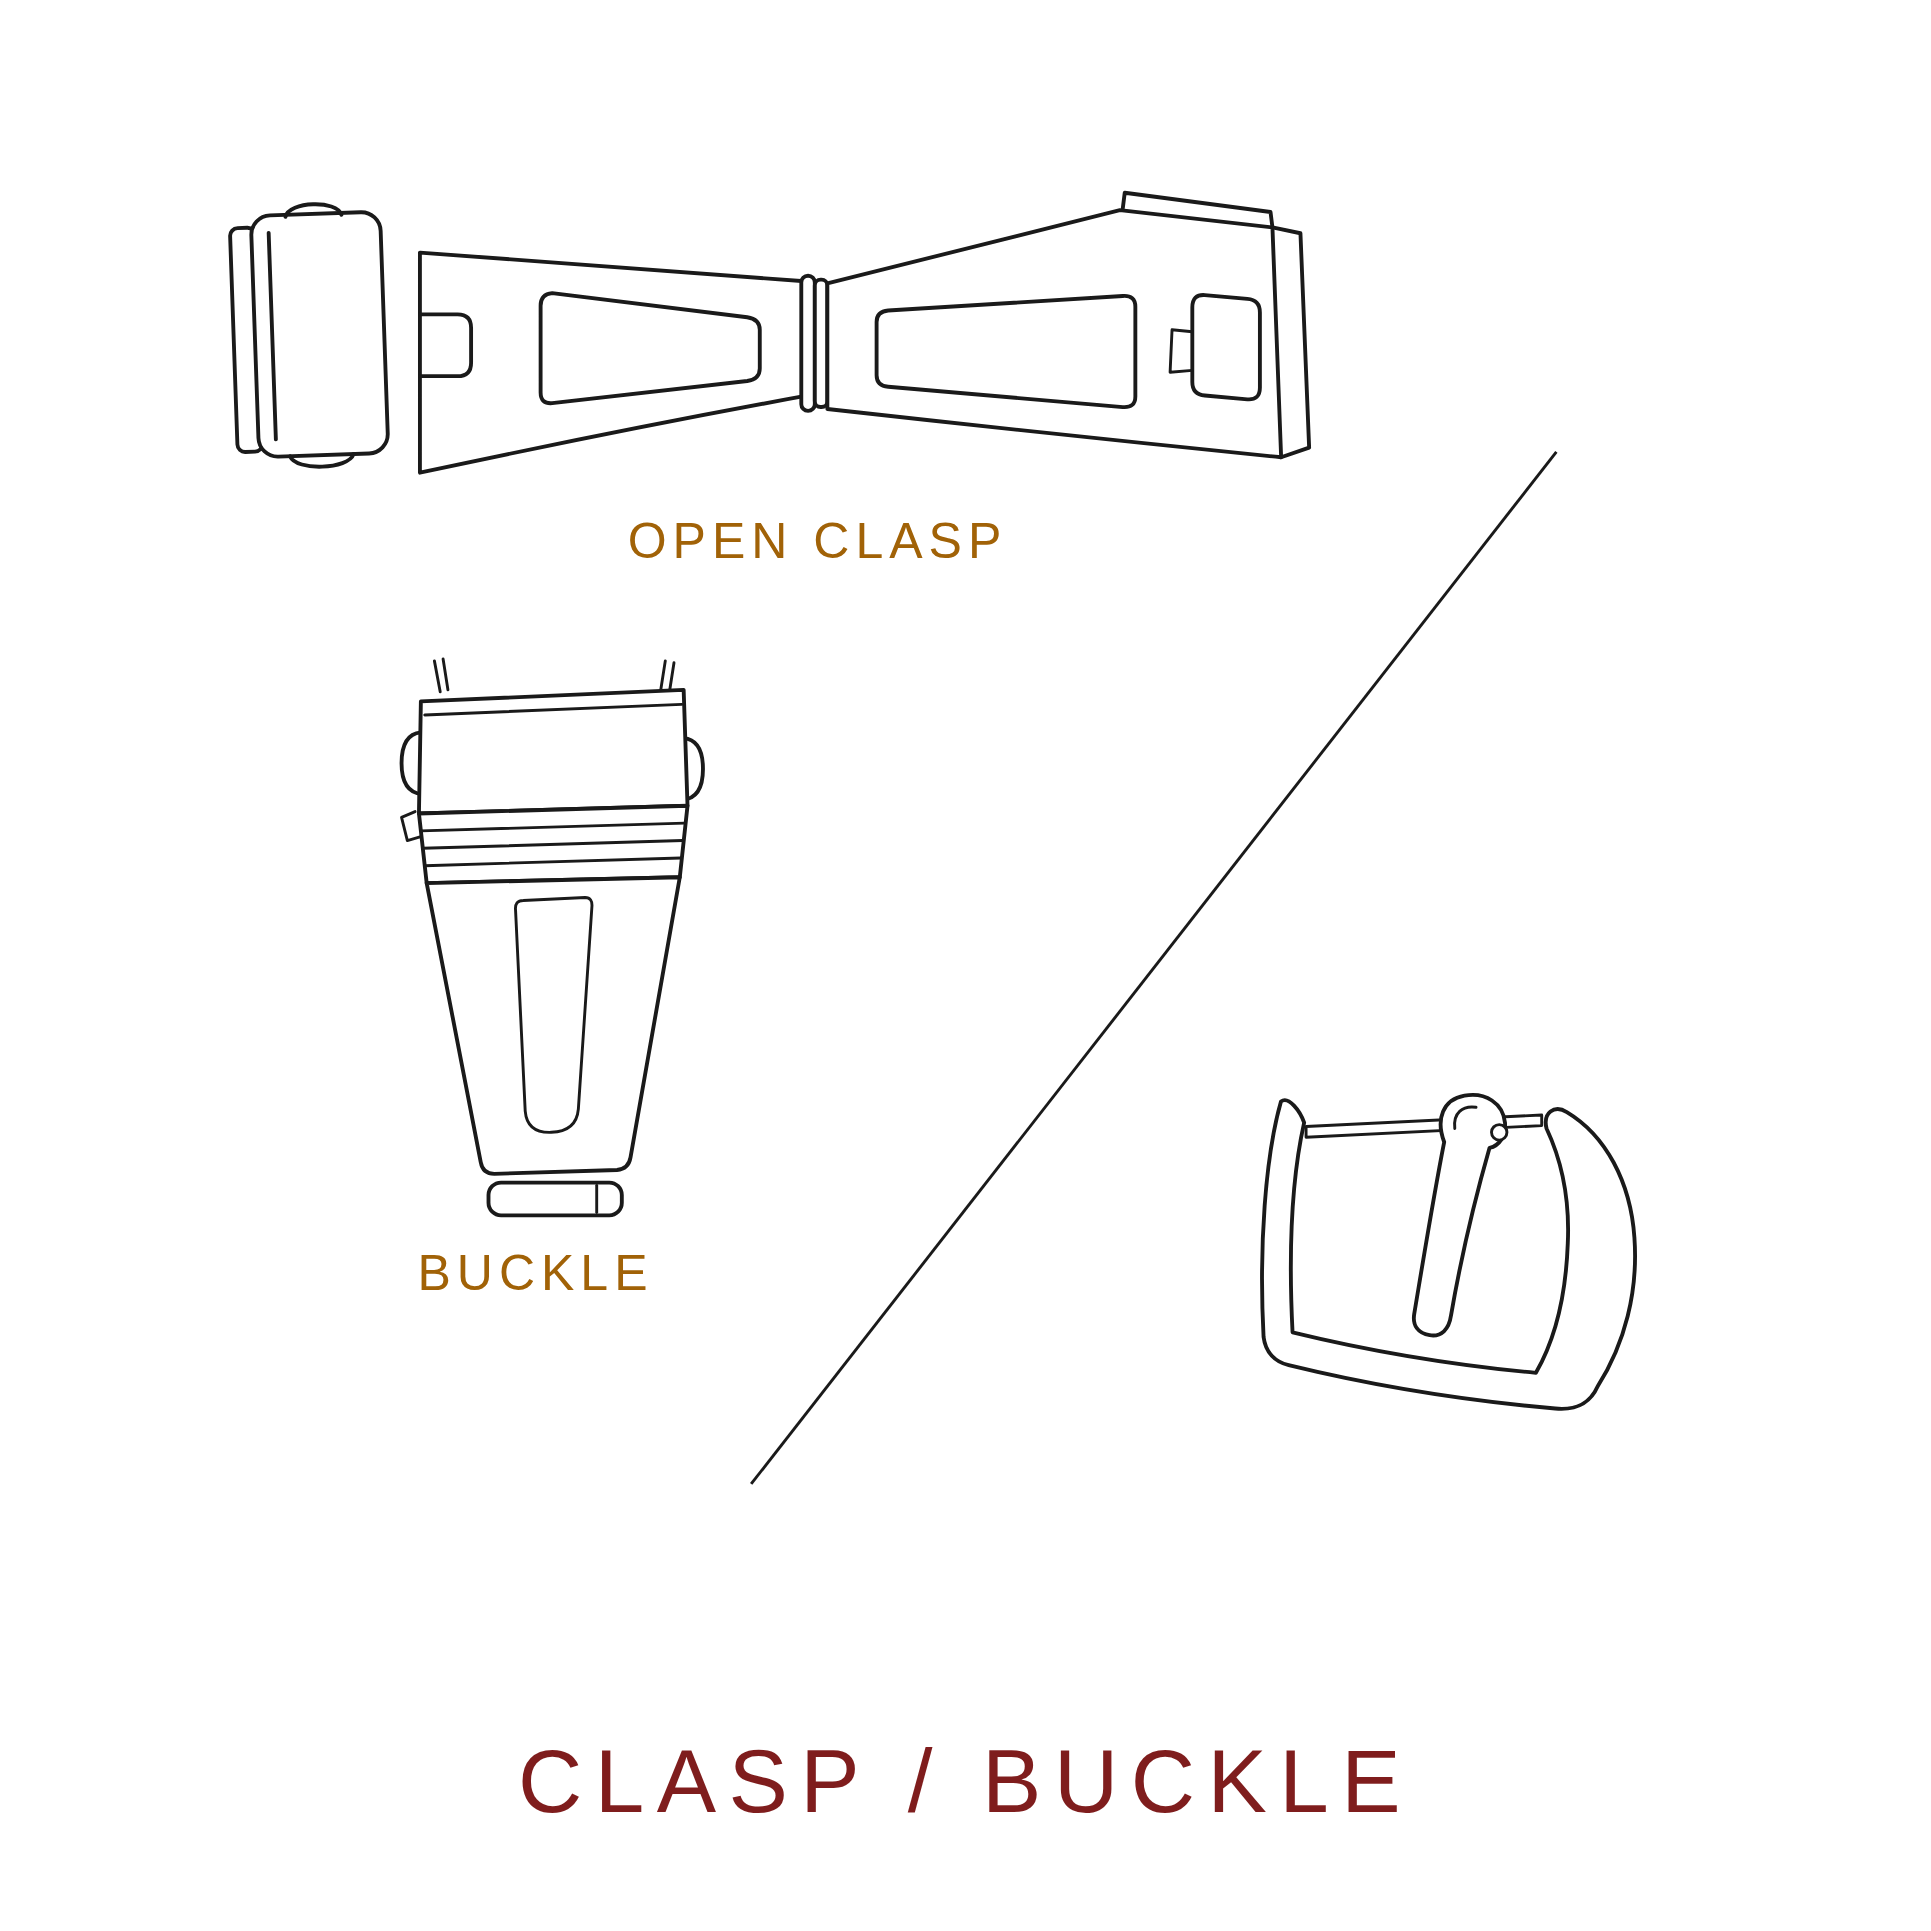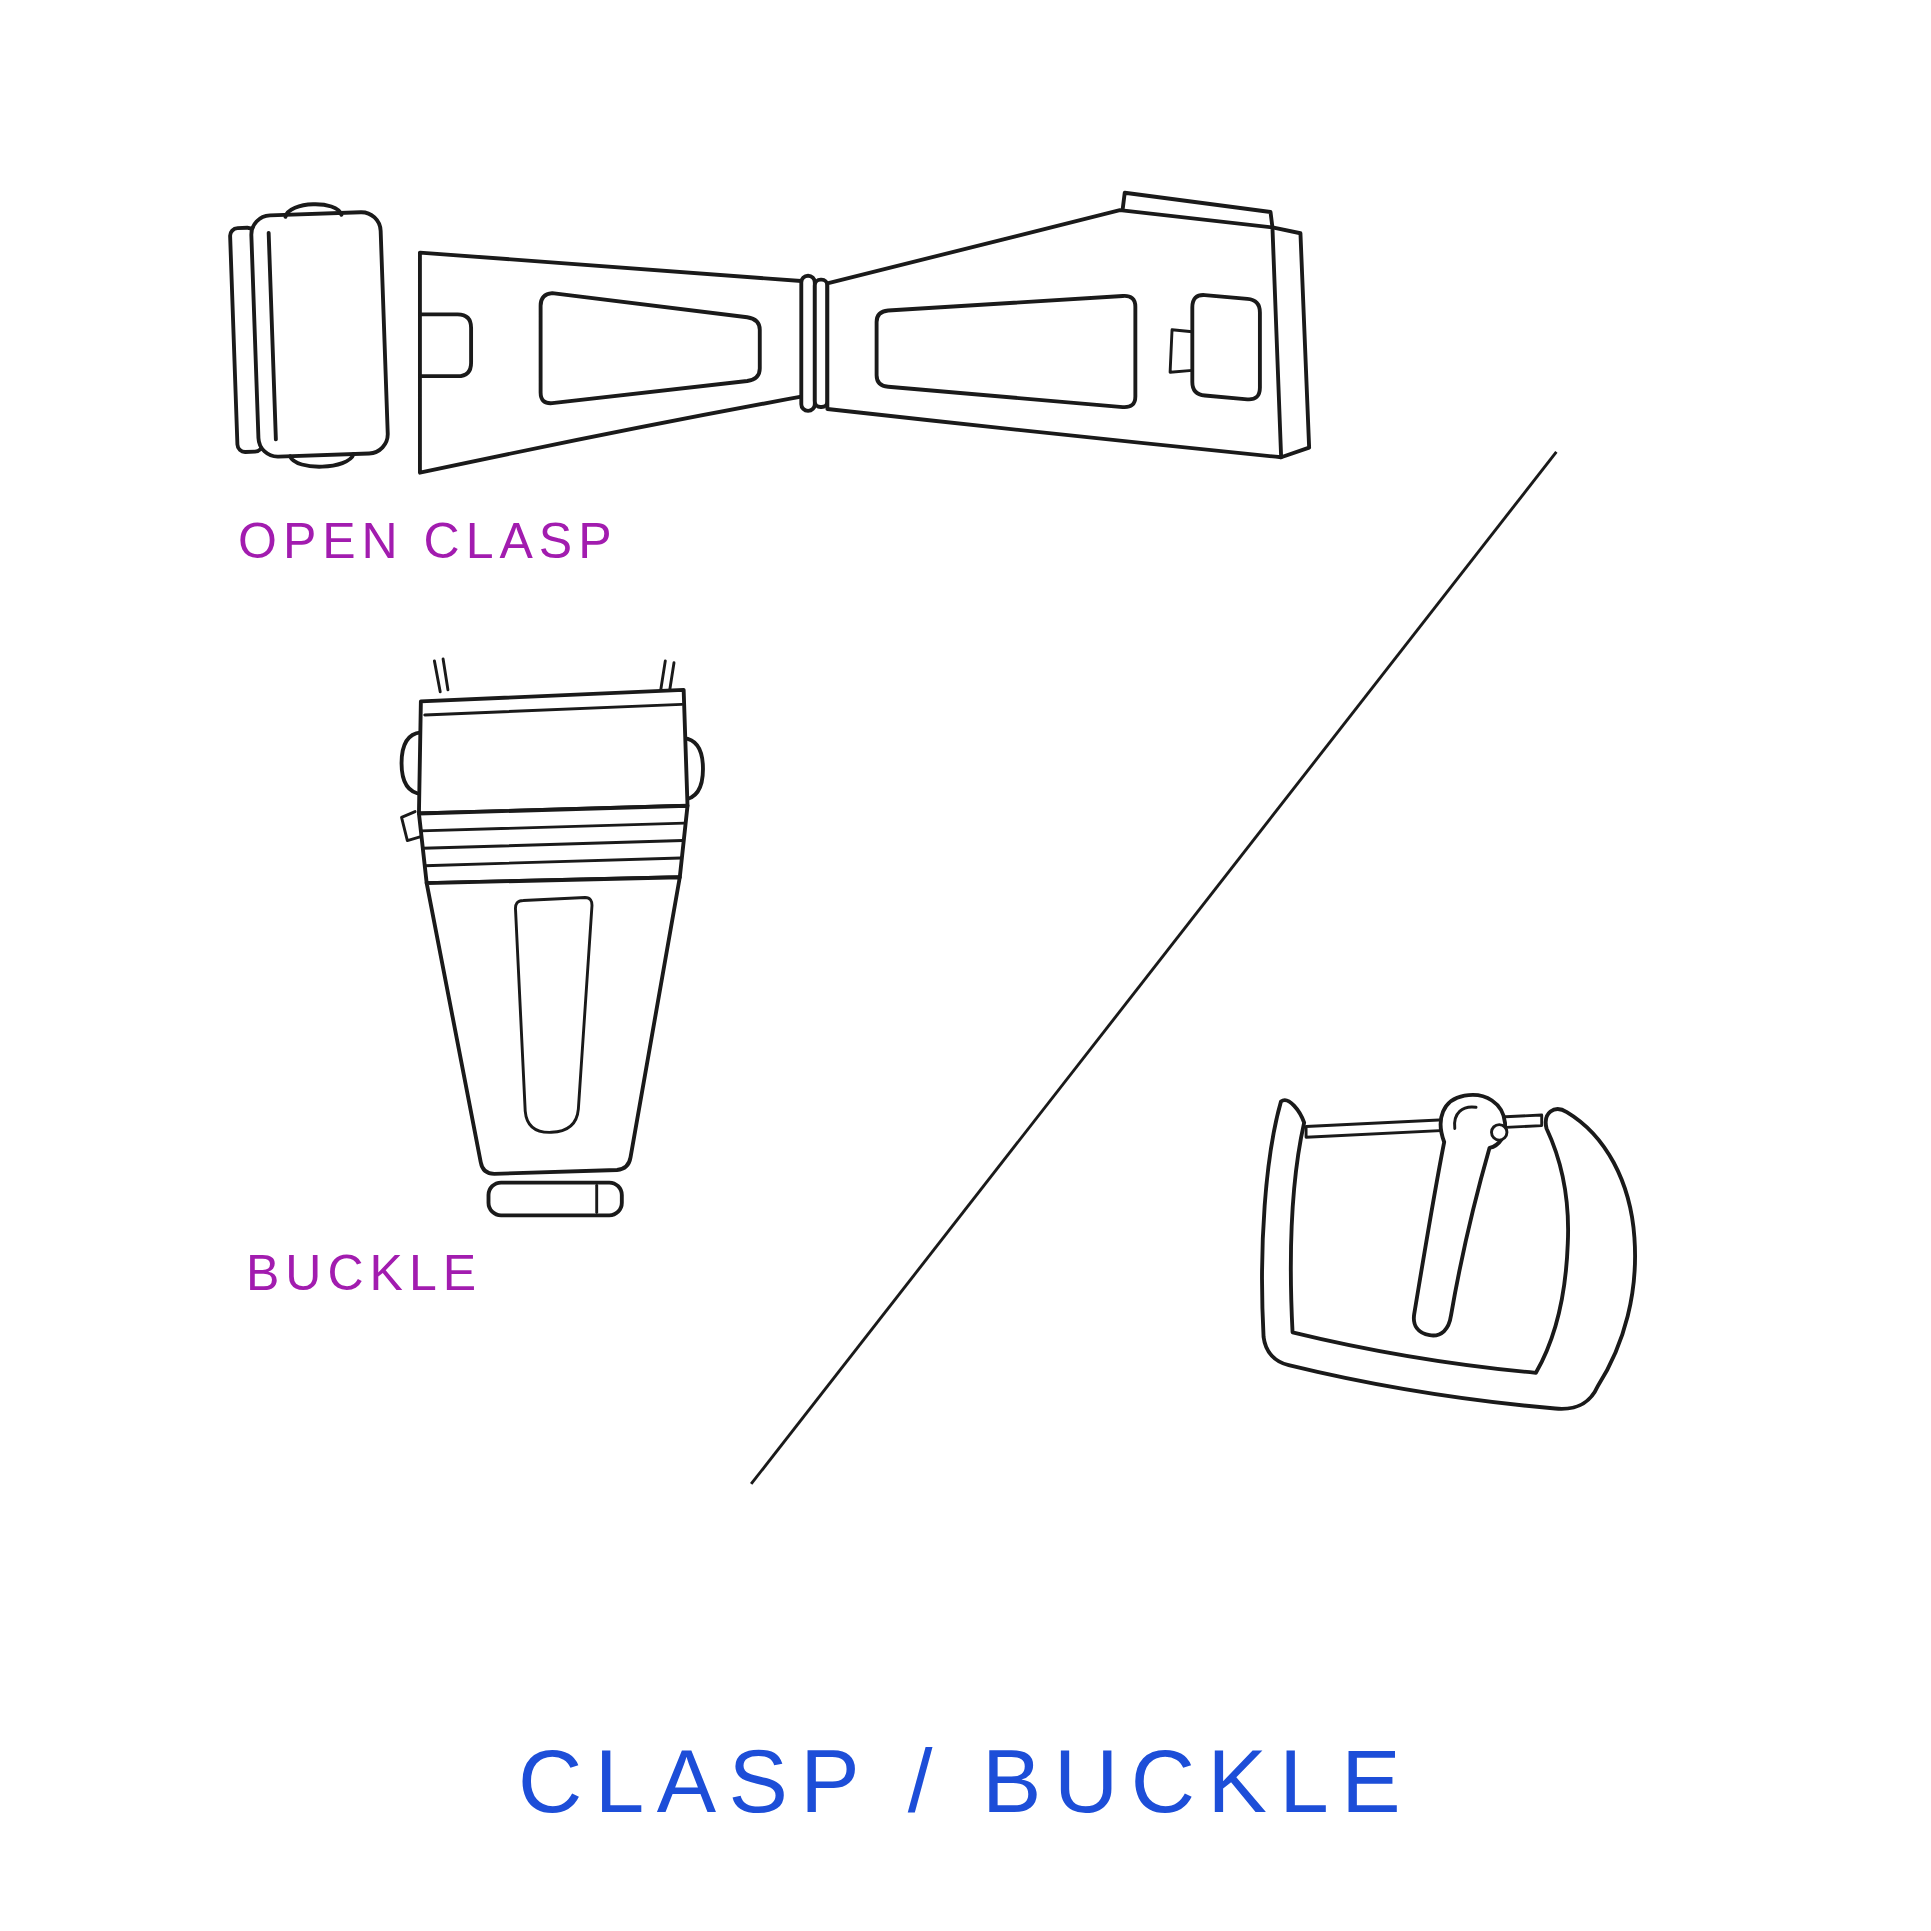--- a/index.html
+++ b/index.html
@@ -10,39 +10,39 @@
     height: 1931px;
     background: #ffffff;
     overflow: hidden;
     font-family: "Liberation Sans", sans-serif;
     color: #1f1f1f;
   }
   .fig { position: absolute; }
   .fig svg { display: block; width: 100%; height: 100%; overflow: visible; }
   .caption {
     position: absolute;
-    text-align: left;
+    text-align: center;
     font-size: 50px;
     font-weight: 400;
     letter-spacing: 0.12em;
-    color: #a21caf;
+    color: #a16207;
     white-space: nowrap;
   }
   .caption-open { left: 238px; top: 512px; width: 1159px; }
   .caption-closed { left: 246px; top: 1244px; width: 579px; }
   .title {
     position: absolute;
     left: 0;
     top: 1730px;
     width: 1931px;
     text-align: center;
     font-size: 89px;
     font-weight: 400;
     letter-spacing: 0.14em;
-    color: #1d4ed8;
+    color: #7f1d1d;
     white-space: nowrap;
   }
   .divider { position: absolute; left: 0; top: 0; width: 1931px; height: 1931px; pointer-events: none; }
   .fig-open   { left: 222px;  top: 179px;  width: 1091px; height: 319px; }
   .fig-closed { left: 386px;  top: 657px;  width: 319px;  height: 570px; }
   .fig-buckle { left: 1246px; top: 1086px; width: 406px;  height: 338px; }
 </style>
 </head>
 <body>
 

